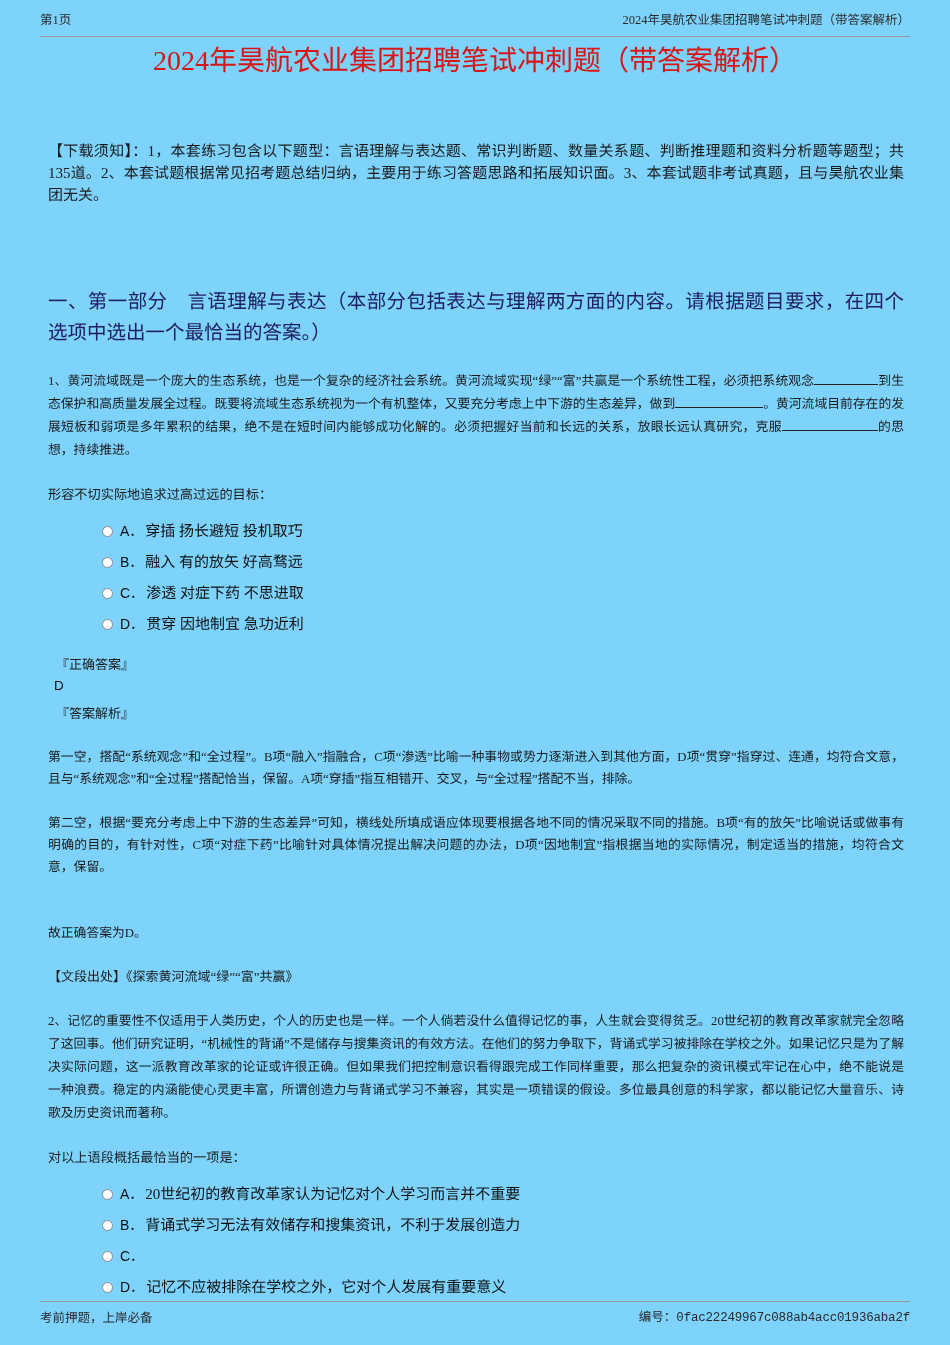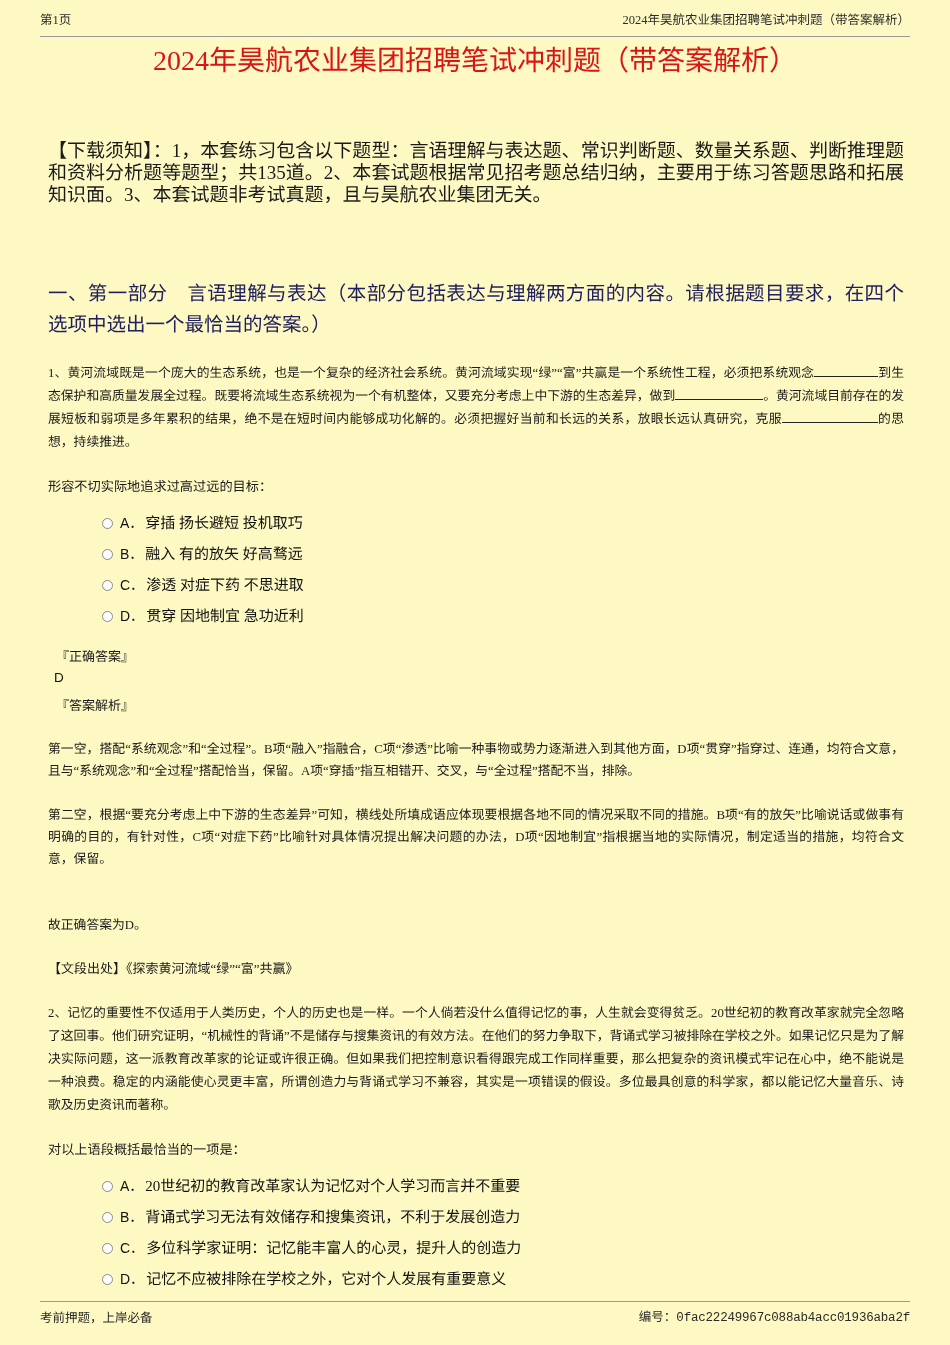--- a/index.html
+++ b/index.html
@@ -9,21 +9,21 @@
   }
   body {
     font-family: "Liberation Serif", "DejaVu Serif", serif;
     color: #000000;
   }
   .page {
     position: relative;
     width: 950px;
     height: 1345px;
     margin: 0 auto;
-    background: #fef9c3;
+    background: #7dd3fc;
     overflow: hidden;
     box-sizing: border-box;
   }
 
   
   .page-header {
     position: absolute;
     top: 12px;
     left: 40px;
     right: 40px;
@@ -61,25 +61,25 @@
 
   
   .content {
     position: absolute;
     top: 140px;
     left: 48px;
     width: 856px;
   }
 
   .notice {
-    font-size: 19px;
+    font-size: 15px;
     line-height: 22px;
     color: #1a1a1a;
     text-align: justify;
-    margin: 0 0 8px 0;
+    margin: 0 0 16px 0;
   }
 
   .spacer-lg { height: 64px; }
   .spacer-md { height: 22px; }
   .spacer-sm { height: 12px; }
   .spacer-xs { height: 7px; }
 
   .section-heading {
     color: #20205e;
     font-size: 19.5px;
@@ -295,21 +295,20 @@
         <span class="opt-text">20世纪初的教育改革家认为记忆对个人学习而言并不重要</span>
       </li>
       <li class="option">
         <span class="radio"></span>
         <span class="opt-letter">B．</span>
         <span class="opt-text">背诵式学习无法有效储存和搜集资讯，不利于发展创造力</span>
       </li>
       <li class="option">
         <span class="radio"></span>
         <span class="opt-letter">C．</span>
-        <span class="opt-text">多位科学家证明：记忆能丰富人的心灵，提升人的创造力</span>
       </li>
       <li class="option">
         <span class="radio"></span>
         <span class="opt-letter">D．</span>
         <span class="opt-text">记忆不应被排除在学校之外，它对个人发展有重要意义</span>
       </li>
     </ul>
 
     <div class="spacer-sm"></div>
 

